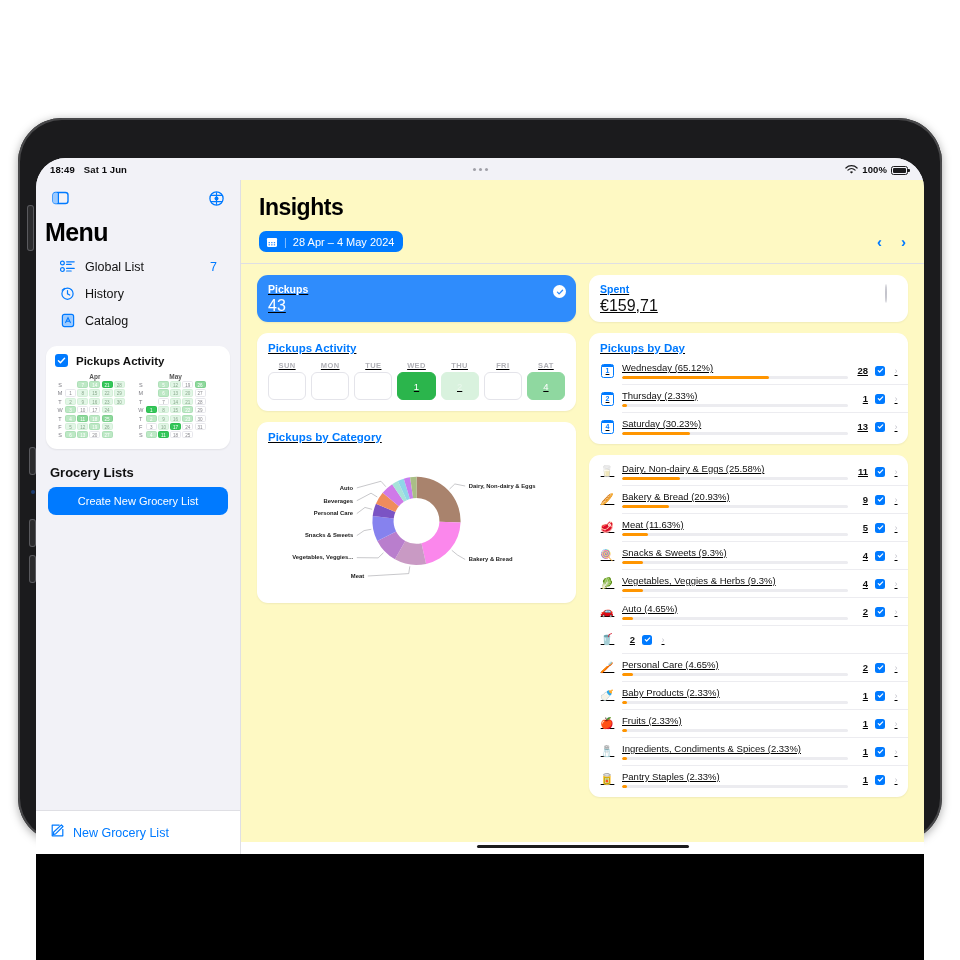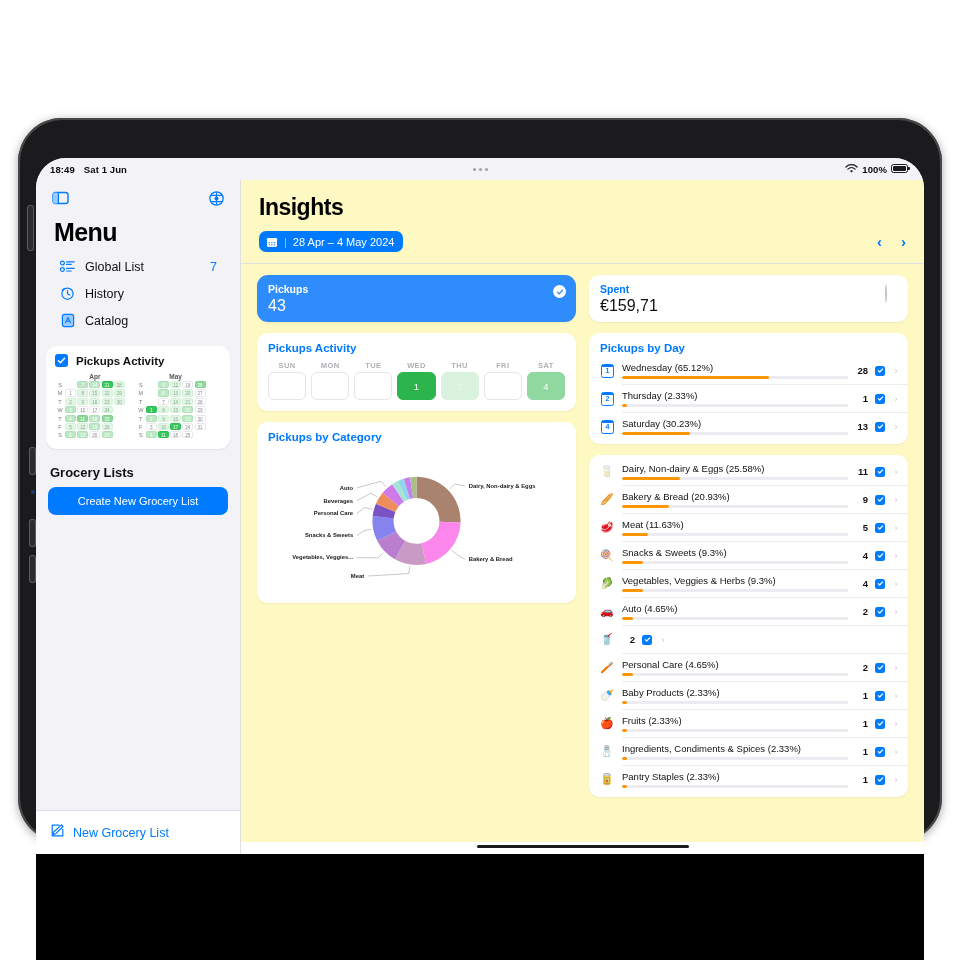--- a/index.html
+++ b/index.html
@@ -49,41 +49,41 @@
   .statusbar {
     height: 22px; flex: none; display: flex; align-items: center;
     padding: 0 16px 0 14px; font-size: 9.5px; font-weight: 600; color: #0b0b0d;
     letter-spacing: .1px; position: relative; background: #f2f2f7;
   }
   .sb-left { display: flex; gap: 9px; align-items: center; }
   .sb-center { position: absolute; left: 0; right: 0; top: 0; height: 22px;
                display: flex; align-items: center; justify-content: center; pointer-events: none; }
   .handle-dots { display: flex; gap: 3px; }
   .handle-dots i { width: 3px; height: 3px; border-radius: 50%; background: #a0a0a8; display: block; }
-  .sb-right { margin-left: auto; display: flex; align-items: flex-start; gap: 4px; }
+  .sb-right { margin-left: auto; display: flex; align-items: flex-end; gap: 4px; }
   .batt { width: 17px; height: 9px; border: 1.1px solid #1c1c1e; border-radius: 2.5px;
           position: relative; display: inline-block; }
   .batt::after { content: ""; position: absolute; left: 1px; top: 1px; bottom: 1px; right: 1px;
                  background: #1c1c1e; border-radius: 1px; }
   .batt::before { content: ""; position: absolute; right: -2.6px; top: 2.6px; width: 1.6px; height: 3.4px;
                   background: #1c1c1e; border-radius: 0 1px 1px 0; }
 
   .body-row { flex: 1; display: flex; min-height: 0; }
 
   
   .sidebar {
     width: 205px; flex: none; background: #f2f2f7;
     border-right: 1px solid #dfdfe4;
     display: flex; flex-direction: column;
   }
   .sb-top { padding: 8px 14px 0 14px; display: flex; align-items: center; justify-content: space-between; }
   .icon-btn { width: 20px; height: 20px; display: flex; align-items: center; justify-content: center;
               cursor: pointer; }
   .menu-title { font-size: 25px; font-weight: 700; letter-spacing: -.6px; color: #000;
-                padding: 10px 14px 6px 18px; }
+                padding: 10px 14px 6px 9px; }
   .nav-list { padding: 0 17px; }
   .nav-item { display: flex; align-items: center; gap: 9px; height: 27px; padding: 0 6px;
               border-radius: 7px; cursor: pointer; }
   .nav-ico { width: 17px; height: 17px; flex: none; display: flex; align-items: center; justify-content: center; }
   .nav-label { font-size: 12.5px; color: #111; flex: 1; }
   .nav-count { font-size: 12.5px; color: #007aff; }
 
   
   .pa-card { margin: 12px 10px 0 10px; background: #fff; border-radius: 11px;
              padding: 8px 9px 9px 9px; box-shadow: 0 1px 2px rgba(0,0,0,.07); }
@@ -130,21 +130,21 @@
                font-size: 11px; font-weight: 500; cursor: pointer; }
   .date-pill .sep { opacity: .55; font-weight: 300; }
   .nav-arrows { margin-left: auto; display: flex; gap: 19px; align-items: center; }
   .arrow { color: #007aff; font-size: 15px; cursor: pointer; line-height: 1; font-weight: 600; }
   .main-sep { height: 1px; background: #dfdfe4; }
 
   .main-scroll { flex: 1; overflow: hidden; padding: 11px 16px 0 16px; }
   .cols { display: flex; gap: 13px; align-items: flex-start; }
   .col { flex: 1; min-width: 0; display: flex; flex-direction: column; gap: 11px; }
 
-  .card { background: #fff; border-radius: 11px; box-shadow: 0 1px 2px rgba(0,0,0,.06); }
+  .card { background: #fff; border-radius: 11px; box-shadow: 0 1px 2px rgba(0,0,0,.06); text-decoration: underline; }
   .kpi { height: 47px; padding: 7px 11px; display: flex; flex-direction: column;
          justify-content: center; position: relative; cursor: pointer; }
   .kpi.sel { background: #2f8cfc; }
   .kpi .k-lab { font-size: 10.5px; font-weight: 600; }
   .kpi .k-val { font-size: 16px; font-weight: 500; margin-top: 2px; }
   .kpi.sel .k-lab, .kpi.sel .k-val { color: #fff; }
   .kpi.plain .k-lab { color: #007aff; }
   .kpi.plain .k-val { color: #111; }
   .kpi-mark { position: absolute; right: 10px; top: 10px; width: 13px; height: 13px; }
   .ring { width: 13px; height: 13px; border-radius: 50%; border: 1.3px solid #c4c4cc; }

